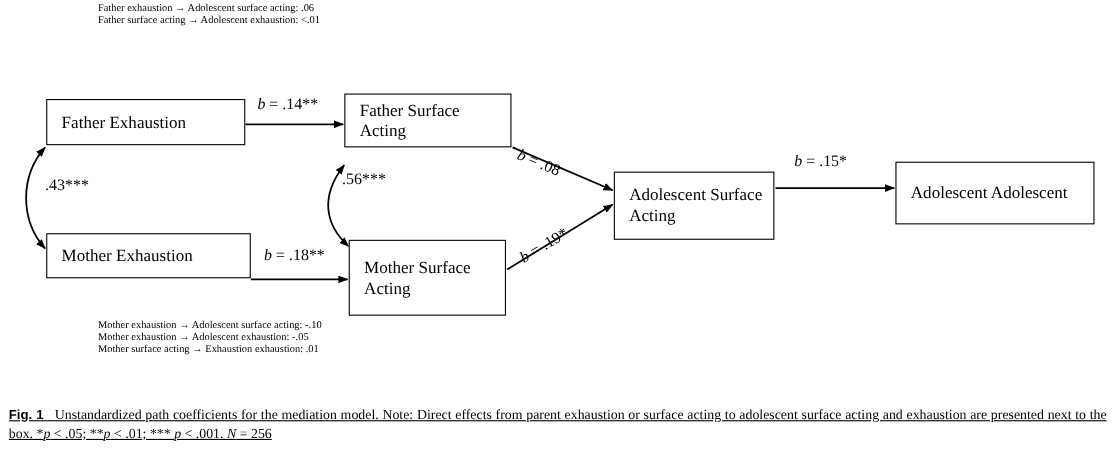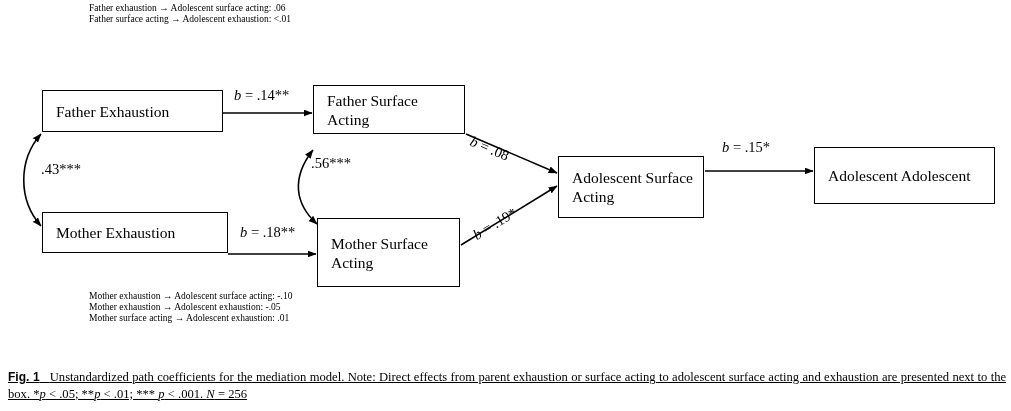--- a/index.html
+++ b/index.html
@@ -120,21 +120,21 @@
 <div id="diagram-root">
 
   <div class="note-block" id="note-father">
     <span class="note-line">Father exhaustion → Adolescent surface acting: .06</span>
     <span class="note-line">Father surface acting → Adolescent exhaustion: &lt;.01</span>
   </div>
 
   <div class="note-block" id="note-mother">
     <span class="note-line">Mother exhaustion → Adolescent surface acting: -.10</span>
     <span class="note-line">Mother exhaustion → Adolescent exhaustion: -.05</span>
-    <span class="note-line">Mother surface acting → Adolescent exhaustion: .01</span>
+    <span class="note-line">Mother surface acting → Exhaustion exhaustion: .01</span>
   </div>
 
   <svg id="arrow-layer" viewBox="0 0 1011 411" width="1011" height="411">
     <defs>
       <marker id="arrowhead" markerWidth="9" markerHeight="7" refX="8.4" refY="3.5" orient="auto" markerUnits="userSpaceOnUse">
         <polygon points="0 0, 9 3.5, 0 7" fill="#000"></polygon>
       </marker>
       <marker id="arrowhead-start" markerWidth="9" markerHeight="7" refX="0.6" refY="3.5" orient="auto" markerUnits="userSpaceOnUse">
         <polygon points="9 0, 0 3.5, 9 7" fill="#000"></polygon>
       </marker>

